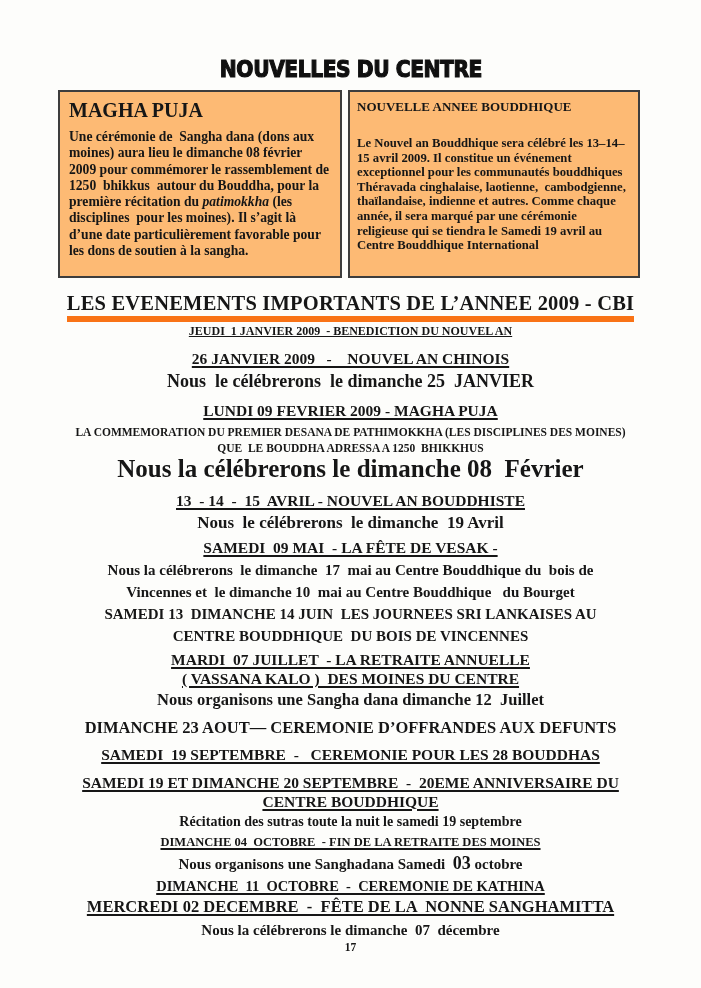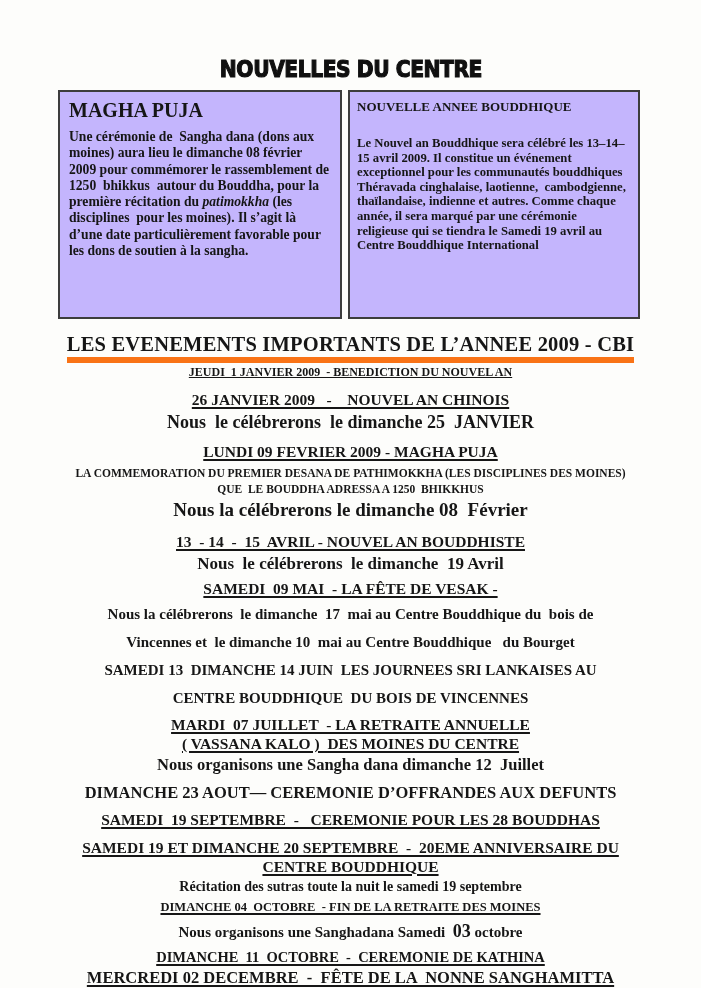--- a/index.html
+++ b/index.html
@@ -34,22 +34,22 @@
   }
   
   .boxes{
     display:flex;
     margin:6px 0 0 58px;
     gap:6px;
   }
   .box{
     box-sizing:border-box;
     border:2px solid #3d3d3d;
-    background:#c4b5fd;
-    height:229px;
+    background:#fdba74;
+    height:188px;
     overflow:hidden;
   }
   .box.left{width:284px;padding:6px 9px;}
   .box.right{width:292px;padding:5px 7px;}
   .box-title{
     font-weight:bold;
     margin:0;
   }
   .box.left .box-title{font-size:20px;line-height:24px;}
   .box.right .box-title{font-size:13px;line-height:20px;}
@@ -95,32 +95,31 @@
   }
   .u{
     text-decoration:underline;
     text-decoration-thickness:2px;
     text-underline-offset:2px;
   }
   .s115{font-size:11.5px;line-height:14px;}
   .s125{font-size:12.5px;line-height:16px;}
   .s14 {font-size:14px;  line-height:18px;}
   .s145{font-size:14.5px;line-height:18px;}
-  .s15 {font-size:15px;  line-height:28px;}
+  .s15 {font-size:15px;  line-height:22px;}
   .s155{font-size:15.5px;line-height:19px;}
   .s165{font-size:16.5px;line-height:20px;}
   .s17 {font-size:17px;  line-height:21px;}
   .s18 {font-size:18px;  line-height:22px;}
-  .s19 {font-size:19px;  line-height:24px;}
+  .s19 {font-size:25px;  line-height:24px;}
   .g2{margin-top:2px;} .g3{margin-top:3px;} .g4{margin-top:0;}
   .g5{margin-top:5px;} .g6{} .g7{margin-top:7px;}
   .g8{margin-top:8px;} .g9{margin-top:9px;} .g10{margin-top:10px;}
   .num-big{font-size:18px;}
   .page-number{
-    margin-top:9px;
     text-align:center;
     font-weight:bold;
     font-size:11.5px;
   }
 </style>
 </head>
 <body>
 
 <div class="page">
 

